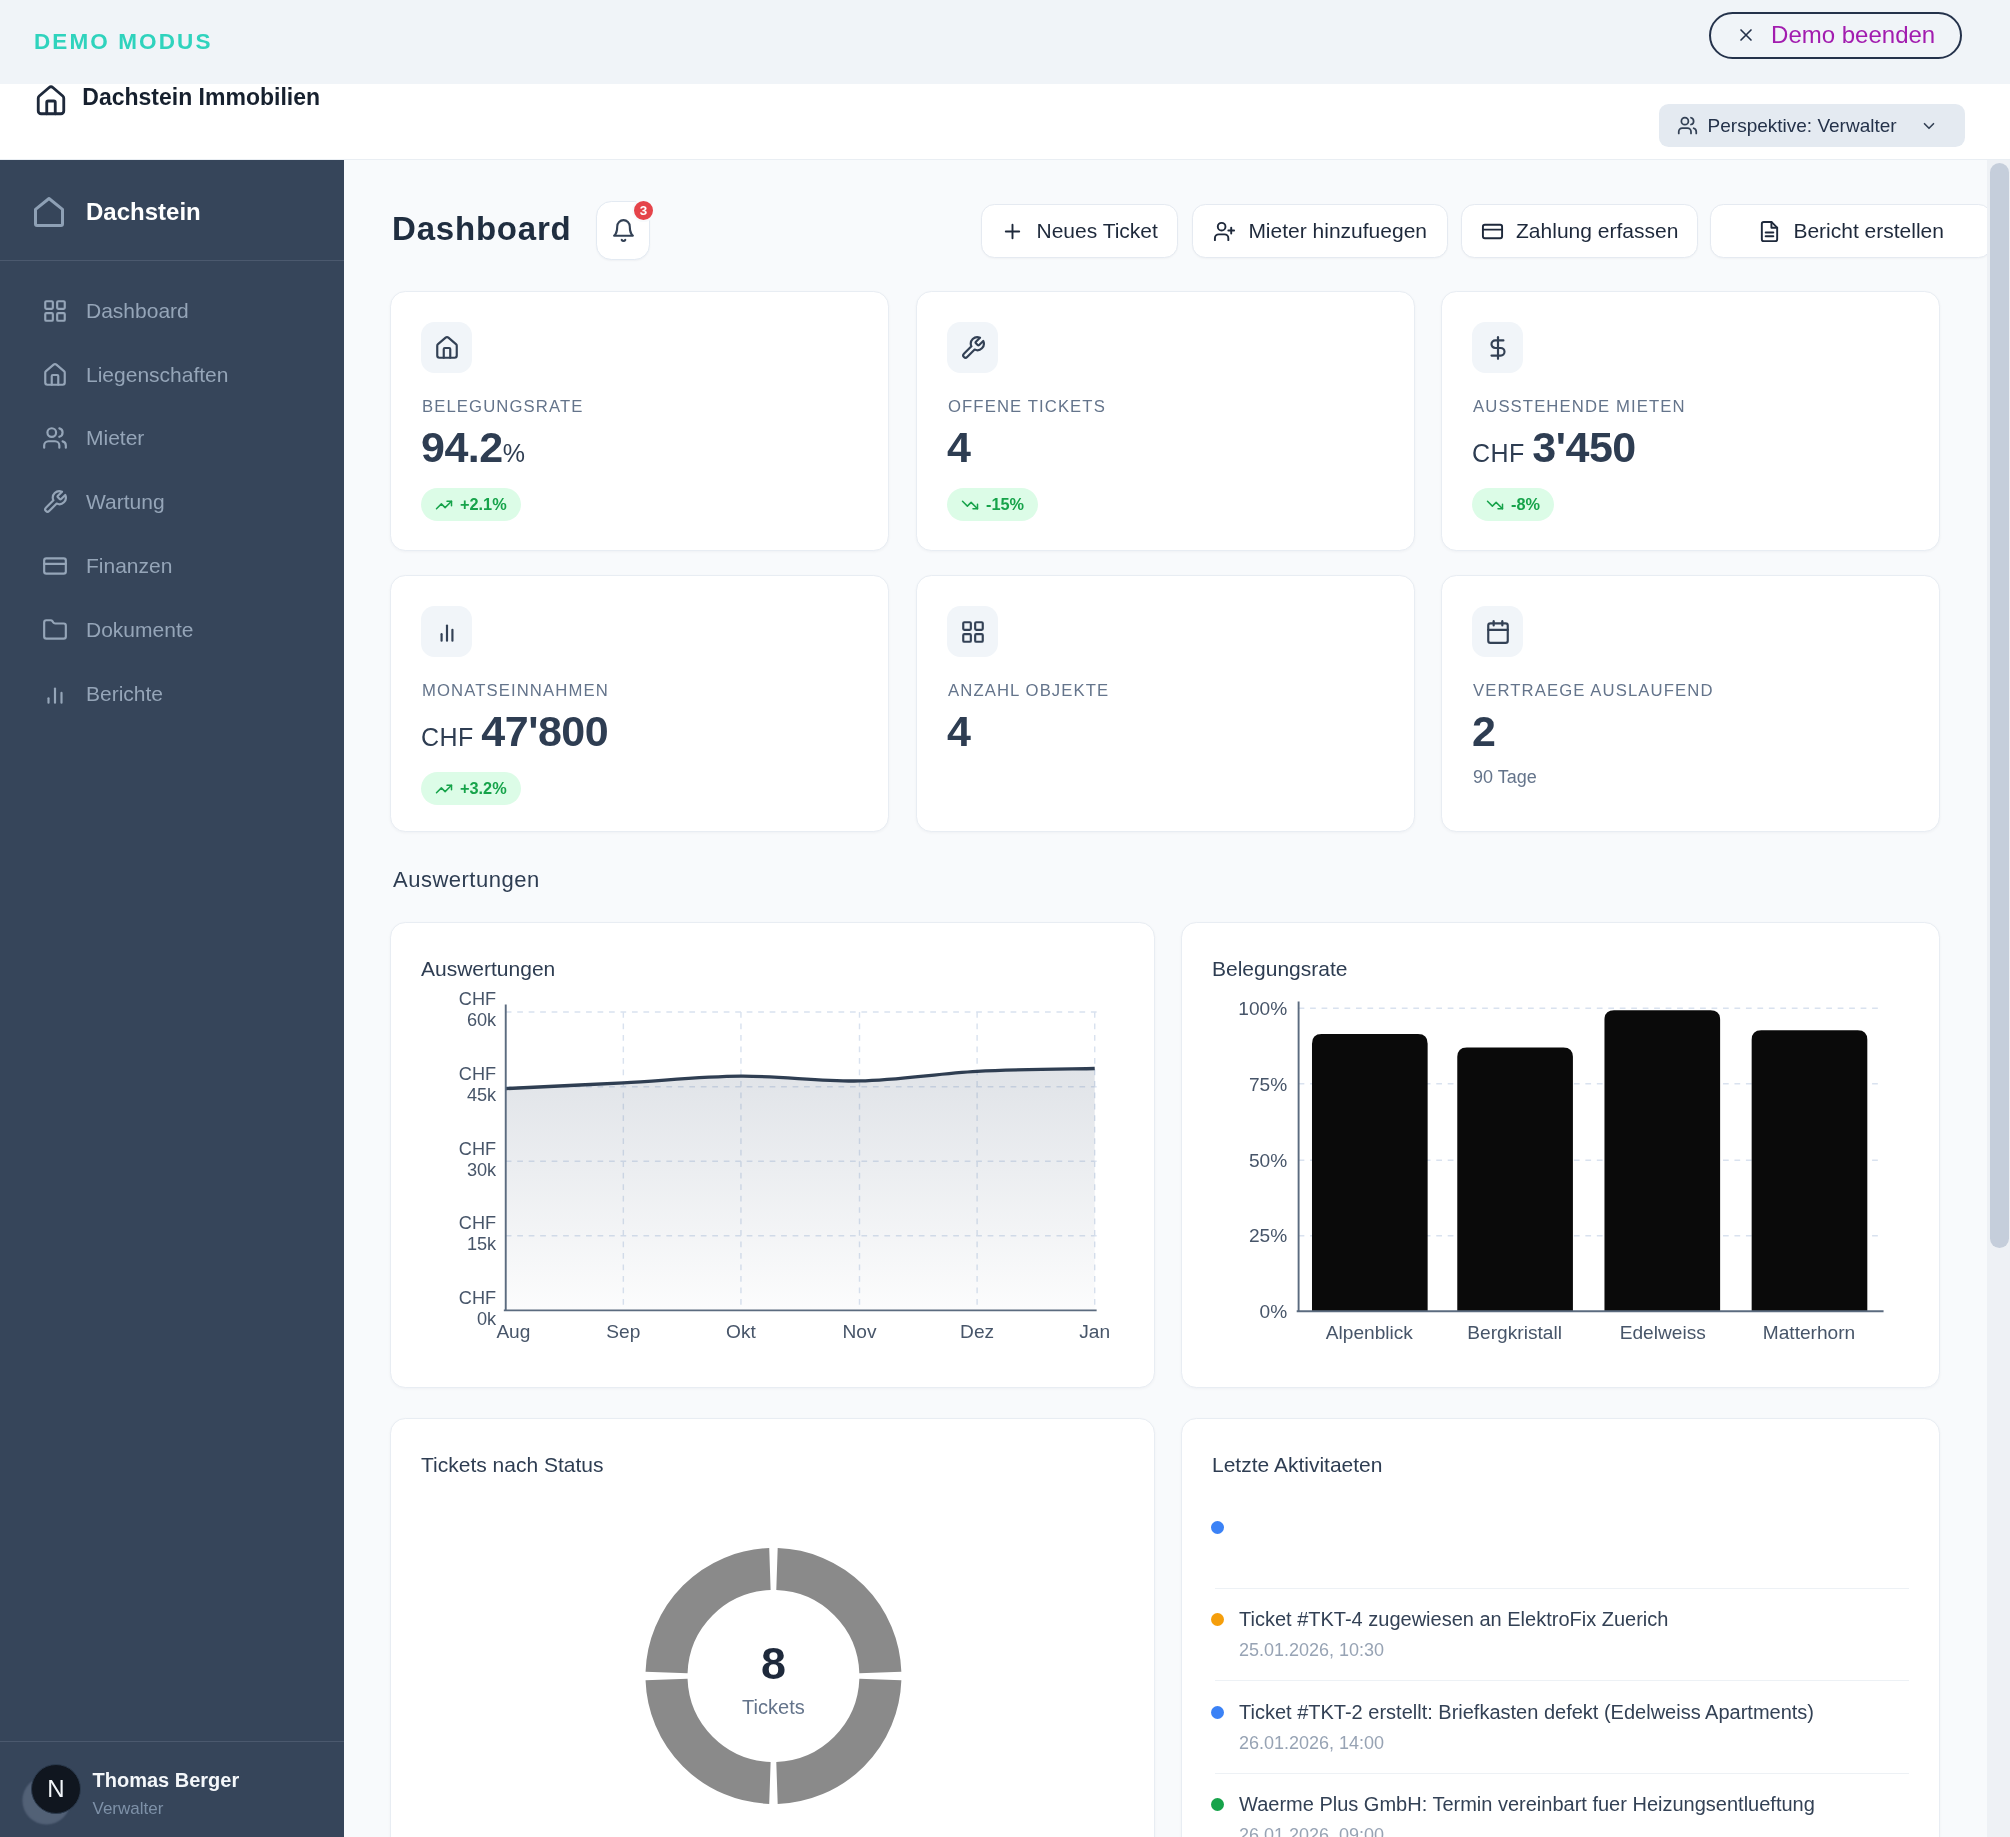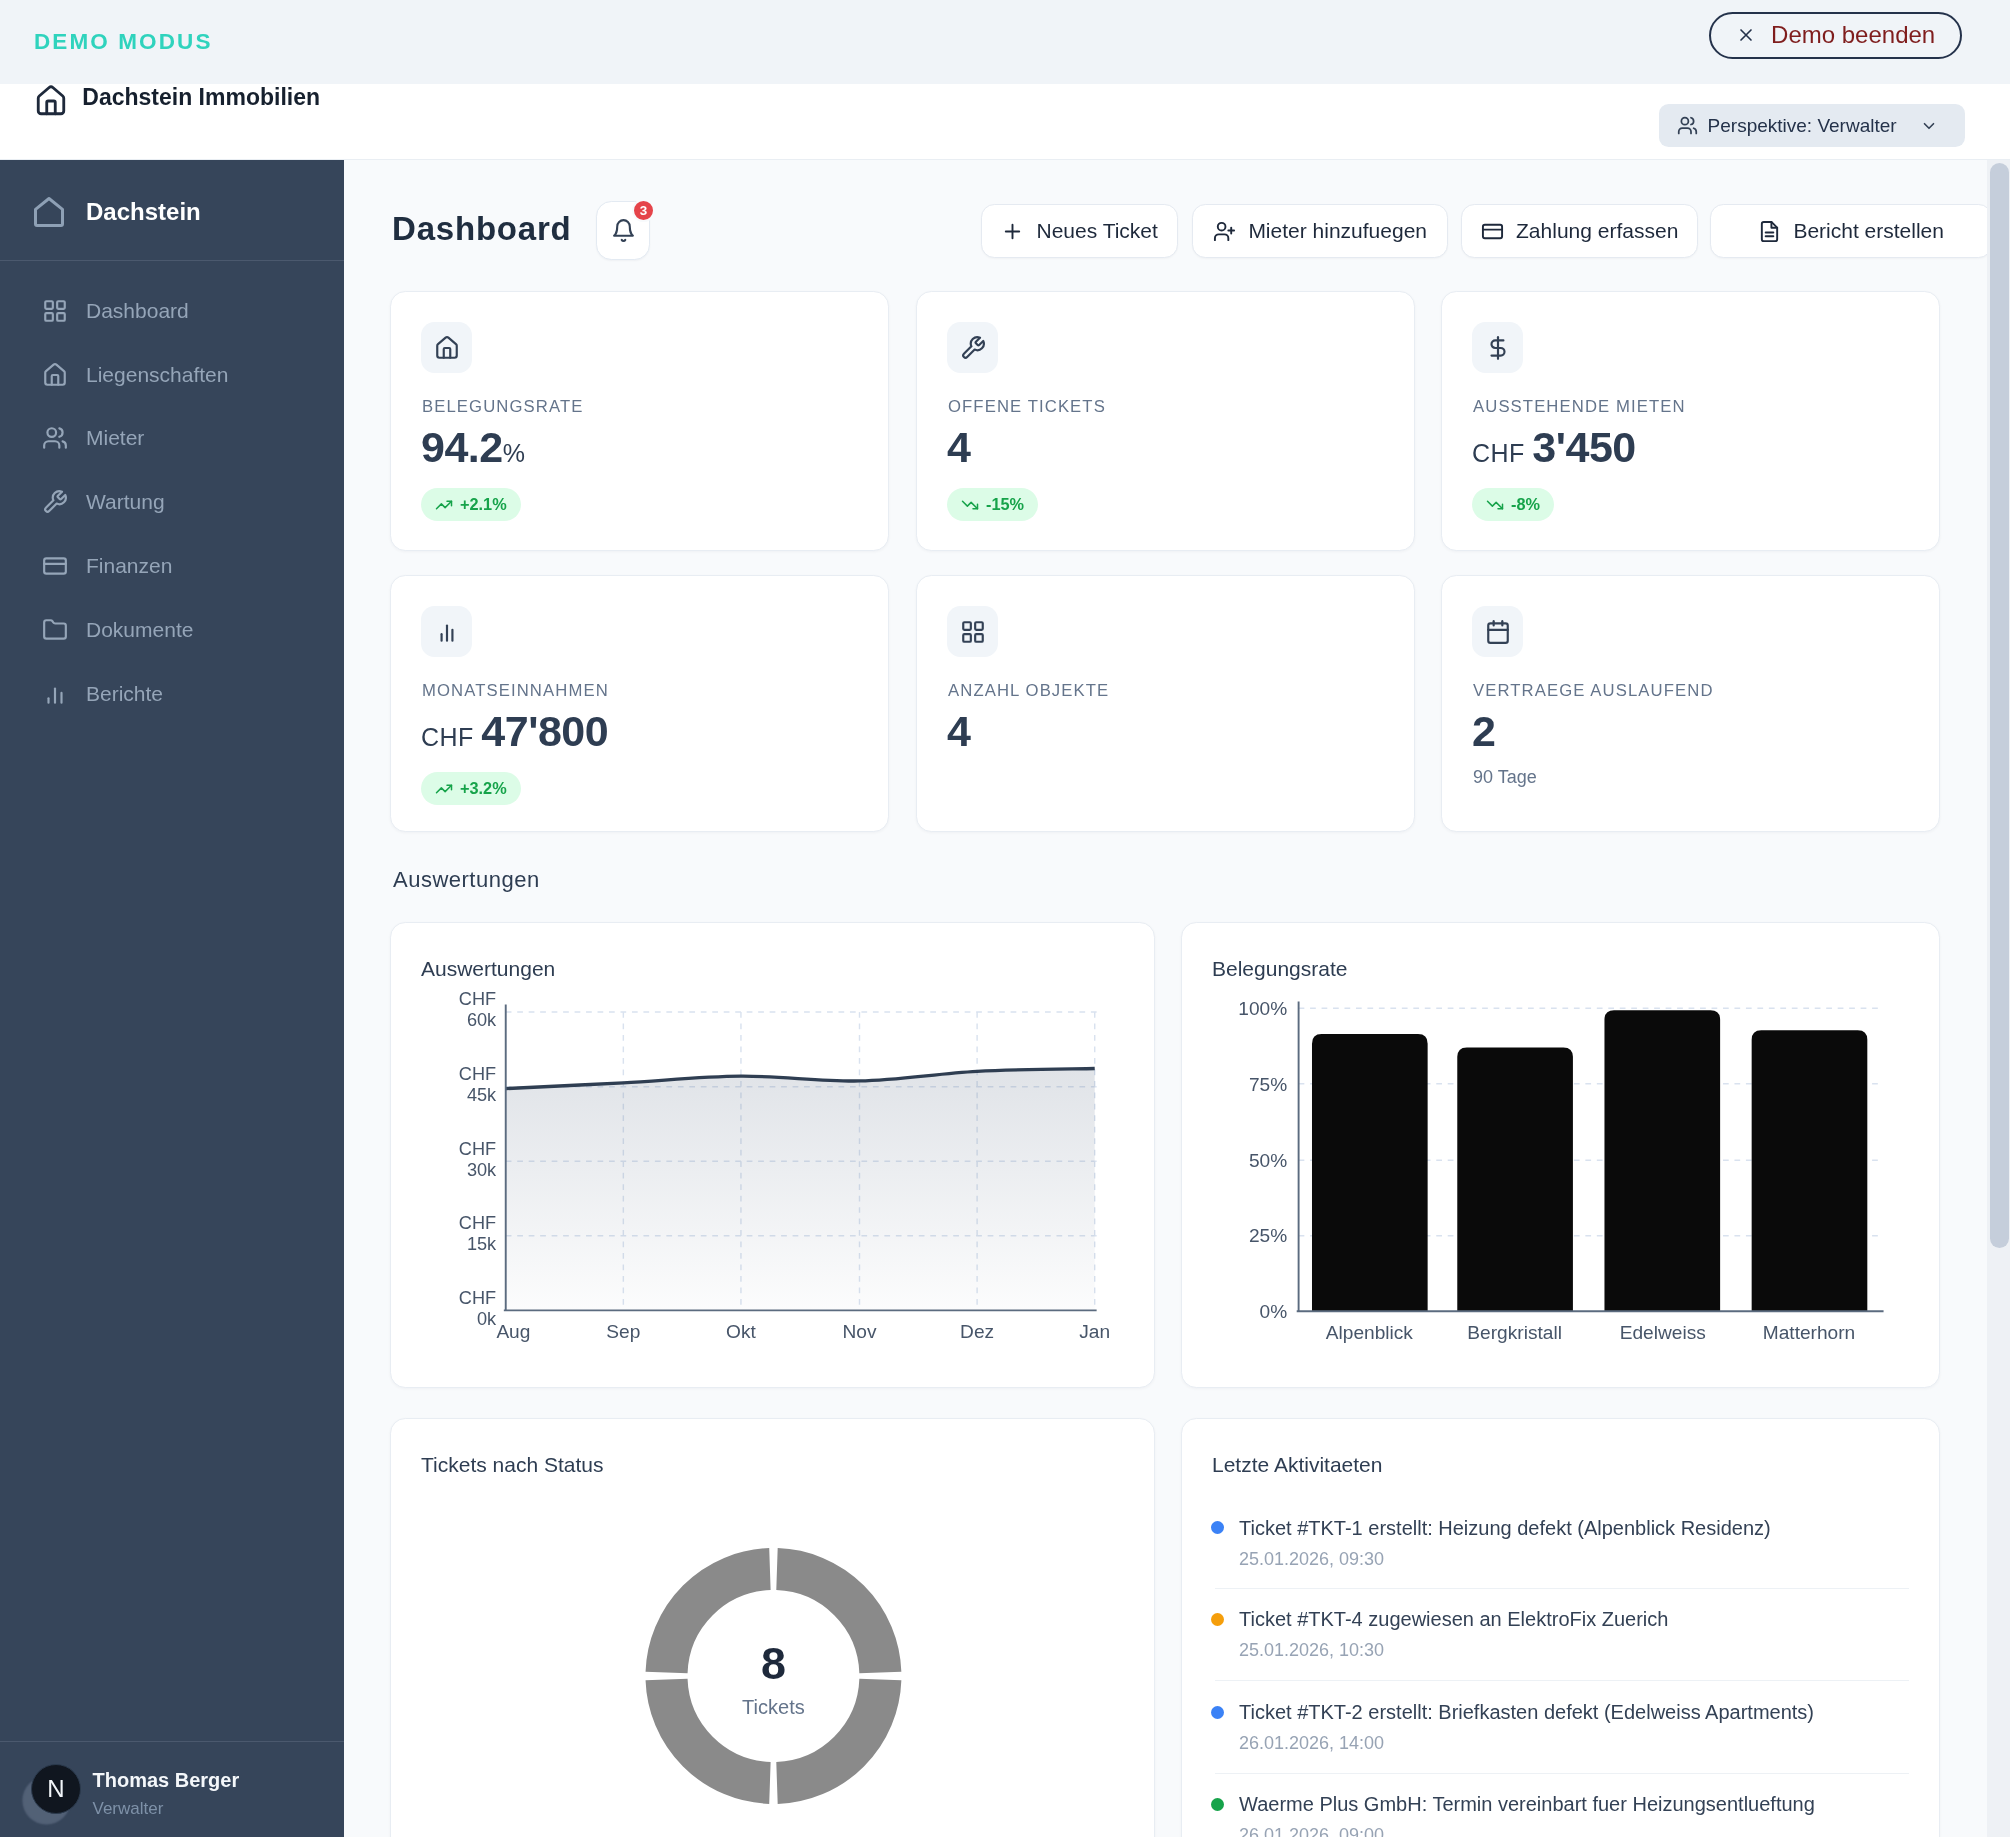--- a/index.html
+++ b/index.html
@@ -4,21 +4,21 @@
 <title>Dashboard</title>
 <style>
   * { margin:0; padding:0; box-sizing:border-box; }
   html,body { width:2010px; height:1837px; overflow:hidden; }
   body { font-family:"Liberation Sans", sans-serif; background:#f8fafc; position:relative; }
   .abs { position:absolute; }
   svg { display:block; }
   
   #demobar { left:0; top:0; width:2010px; height:84px; background:#f0f4f8; }
   #demotext { left:34px; top:0; height:84px; display:flex; align-items:center; color:#2fd3bd; font-size:22.5px; font-weight:700; letter-spacing:2.1px; }
-  #demobtn { left:1709px; top:11.5px; width:253px; height:47px; border:2.4px solid #24324b; border-radius:25px; background:transparent; display:flex; align-items:center; justify-content:center; gap:15.3px; color:#7f1d1d; font-size:24px; font-weight:500; }
+  #demobtn { left:1709px; top:11.5px; width:253px; height:47px; border:2.4px solid #24324b; border-radius:25px; background:transparent; display:flex; align-items:center; justify-content:center; gap:15.3px; color:#a21caf; font-size:24px; font-weight:500; }
   
   #header { left:0; top:84px; width:2010px; height:76px; background:#ffffff; border-bottom:1px solid #e9eef3; }
   #brand { left:34px; top:84px; height:76px; display:flex; align-items:flex-start; gap:14.3px; color:#16202e; font-size:23px; font-weight:700; }
   #persp { left:1659px; top:104px; width:306px; height:43px; background:#e4eaf1; border-radius:9.6px; display:flex; align-items:center; justify-content:flex-start; padding-left:18px; gap:9.6px; color:#24324a; font-size:19px; font-weight:500; }
   
   #sidebar { left:0; top:160px; width:344px; height:1678px; background:#36455a; }
   #sbhead { left:31px; top:194px; display:flex; align-items:center; gap:19px; color:#ffffff; font-size:24px; font-weight:700; }
   .sbdiv { left:0; width:344px; height:1px; background:rgba(148,163,184,0.22); }
   .sbitem { left:42px; display:flex; align-items:center; gap:18px; color:#95a5b8; font-size:21px; font-weight:400; }
   #sbuser { left:31px; top:1759px; display:flex; align-items:center; gap:11.5px; }
@@ -333,24 +333,20 @@
       <path d="M 288.1,265.3 A 112,112 0 0 1 396.3,157.1"></path>
     </g>
     <text x="400" y="272" font-family="Liberation Sans, sans-serif" font-size="47" font-weight="700" fill="#1e293b" text-anchor="middle">8</text>
     <text x="400" y="309" font-family="Liberation Sans, sans-serif" font-size="21" fill="#64748b" text-anchor="middle">Tickets</text>
   </svg>
 </div>
 
 <div class="card" style="left:1181px; top:1418px; width:759px; height:574px;">
   <div class="ctitle">Letzte Aktivitaeten</div>
   <div class="dot" style="left:29px; top:102px; background:#3b82f6;"></div>
-  <div class="actitem abs" style="left:57px; top:98px;">
-      <div class="t">Ticket #TKT-1 erstellt: Heizung defekt (Alpenblick Residenz)</div>
-      <div class="ts">25.01.2026, 09:30</div>
-    </div>
   <div class="adiv" style="top:169px;"></div>
   <div class="dot" style="left:29px; top:194px; background:#f59e0b;"></div>
   <div class="actitem abs" style="left:57px; top:189px;">
       <div class="t">Ticket #TKT-4 zugewiesen an ElektroFix Zuerich</div>
       <div class="ts">25.01.2026, 10:30</div>
     </div>
   <div class="adiv" style="top:261px;"></div>
   <div class="dot" style="left:29px; top:287px; background:#3b82f6;"></div>
   <div class="actitem abs" style="left:57px; top:282px;">
       <div class="t">Ticket #TKT-2 erstellt: Briefkasten defekt (Edelweiss Apartments)</div>

